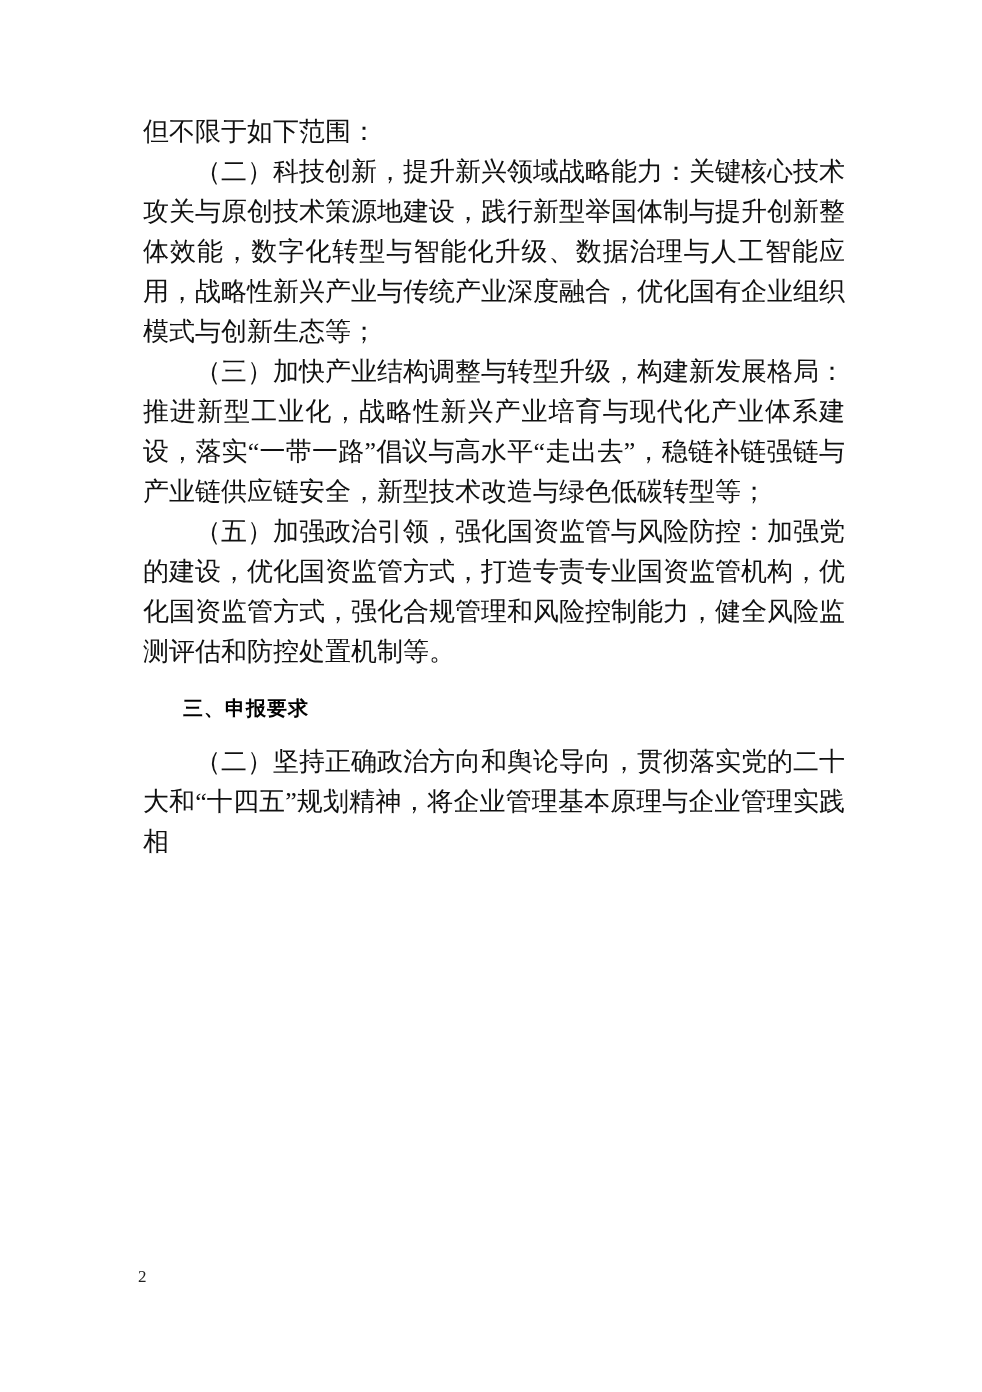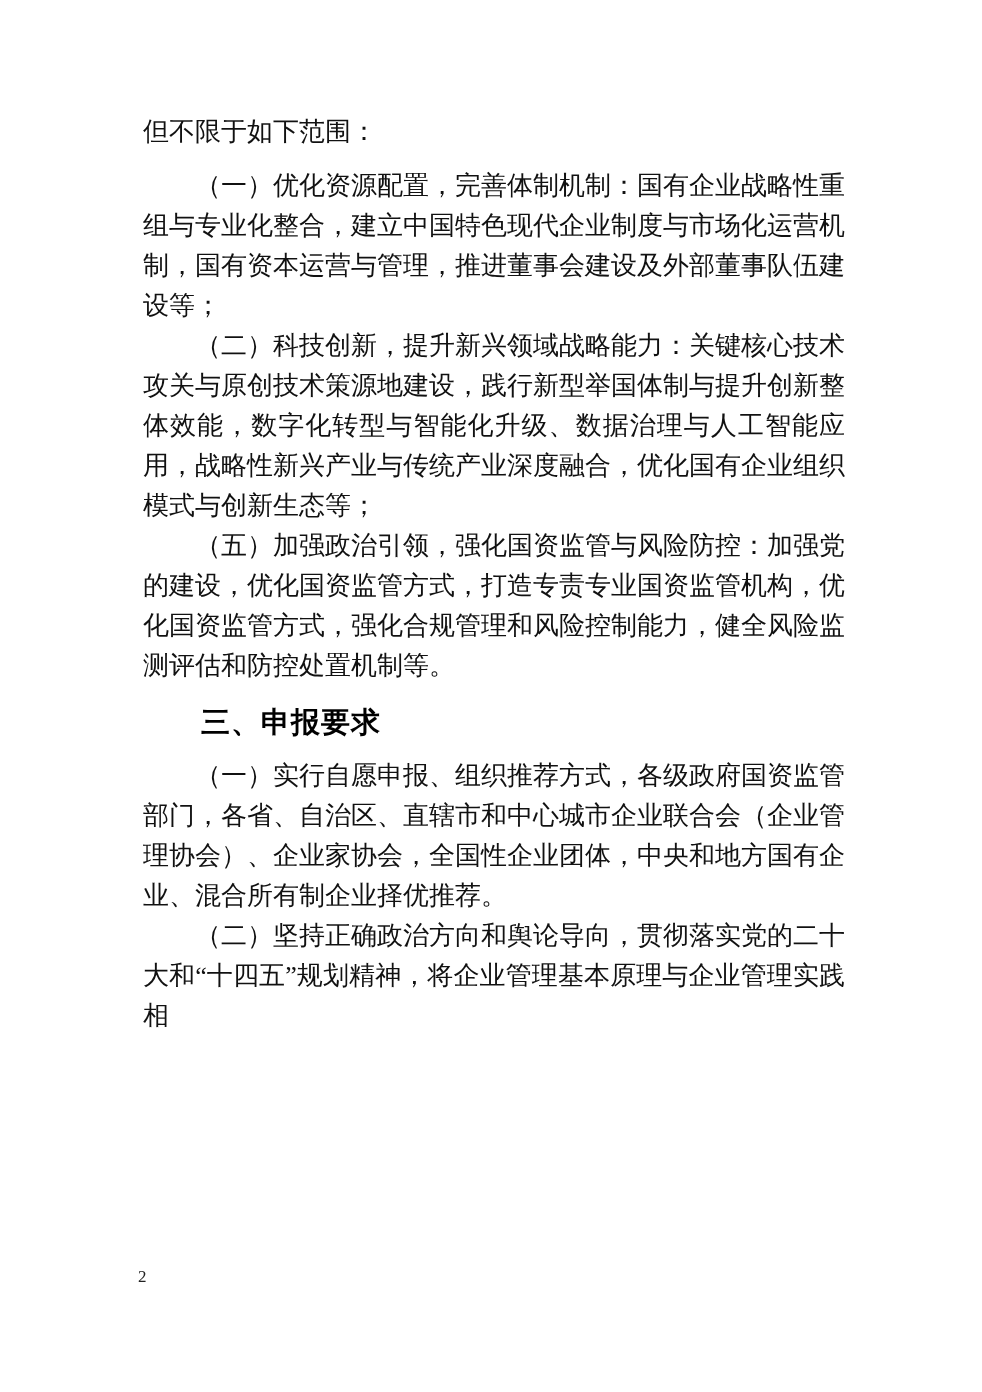--- a/index.html
+++ b/index.html
@@ -30,31 +30,30 @@
     margin: 0;
     font-family: "Liberation Serif", serif;
     font-size: 26px;
     line-height: 40px;
     text-align: justify;
     text-indent: 2em;
     word-break: break-all;
   }
   .para.no-indent {
     text-indent: 0;
-    margin-bottom: 14px;
   }
   .para.continues {
     text-align-last: justify;
   }
   .section-heading {
     margin: 17px 0 15px 0;
     padding-left: 2em;
     font-family: "Liberation Sans", sans-serif;
     font-weight: bold;
-    font-size: 29px;
+    font-size: 20px;
     line-height: 38px;
     color: #000000;
     letter-spacing: 1px;
   }
   .page-number {
     position: absolute;
     left: 138px;
     top: 1266px;
     font-family: "Liberation Serif", serif;
     font-size: 17px;
@@ -64,31 +63,30 @@
 </style>
 </head>
 <body style="background: rgb(255, 255, 255);">
 
 <div class="page">
 
   <div class="doc-body" style="color: rgb(17, 17, 17);">
 
     <p class="para no-indent">但不限于如下范围：</p>
 
-    <p class="para">（一）优化资源配置，完善体制机制：国有企业战略性重组与专业化整合，建立中国特色现代企业制度与市场化运营机制，国有资本运营与管理，推进董事会建设及外部董事队伍建设等；</p>
 
     <p class="para">（二）科技创新，提升新兴领域战略能力：关键核心技术攻关与原创技术策源地建设，践行新型举国体制与提升创新整体效能，数字化转型与智能化升级、数据治理与人工智能应用，战略性新兴产业与传统产业深度融合，优化国有企业组织模式与创新生态等；</p>
 
+    <p class="para">（三）加快产业结构调整与转型升级，构建新发展格局：推进新型工业化，战略性新兴产业培育与现代化产业体系建设，落实“一带一路”倡议与高水平“走出去”，稳链补链强链与产业链供应链安全，新型技术改造与绿色低碳转型等；</p>
 
 
     <p class="para">（五）加强政治引领，强化国资监管与风险防控：加强党的建设，优化国资监管方式，打造专责专业国资监管机构，优化国资监管方式，强化合规管理和风险控制能力，健全风险监测评估和防控处置机制等。</p>
 
     <h2 class="section-heading">三、申报要求</h2>
 
-    <p class="para">（一）实行自愿申报、组织推荐方式，各级政府国资监管部门，各省、自治区、直辖市和中心城市企业联合会（企业管理协会）、企业家协会，全国性企业团体，中央和地方国有企业、混合所有制企业择优推荐。</p>
 
     <p class="para continues">（二）坚持正确政治方向和舆论导向，贯彻落实党的二十大和“十四五”规划精神，将企业管理基本原理与企业管理实践相</p>
 
   </div>
 
   <div class="page-number">2</div>
 
 </div>
 
 </body></html>

